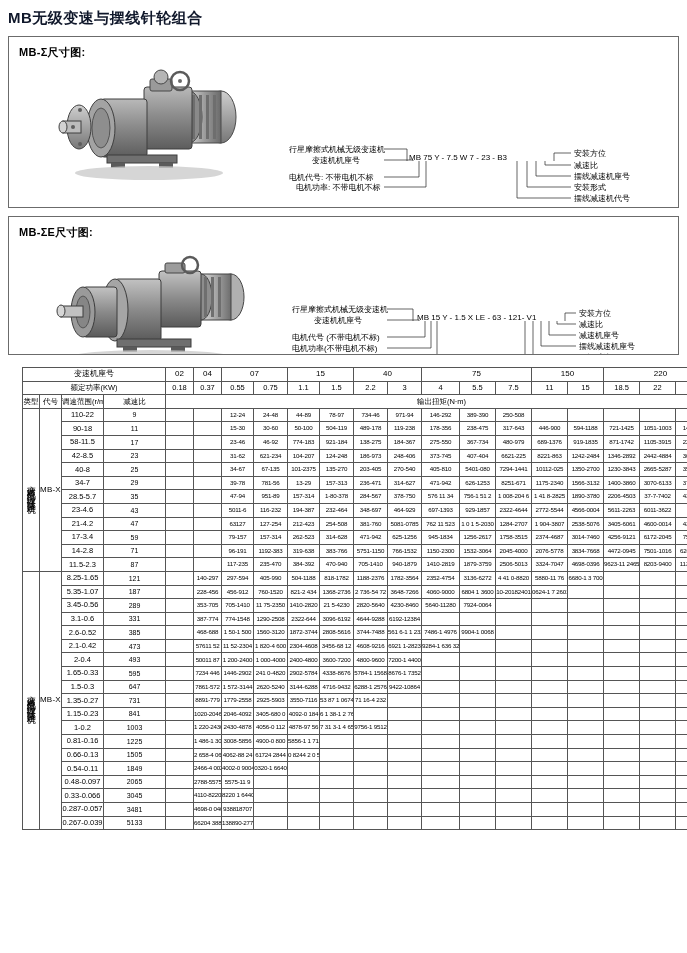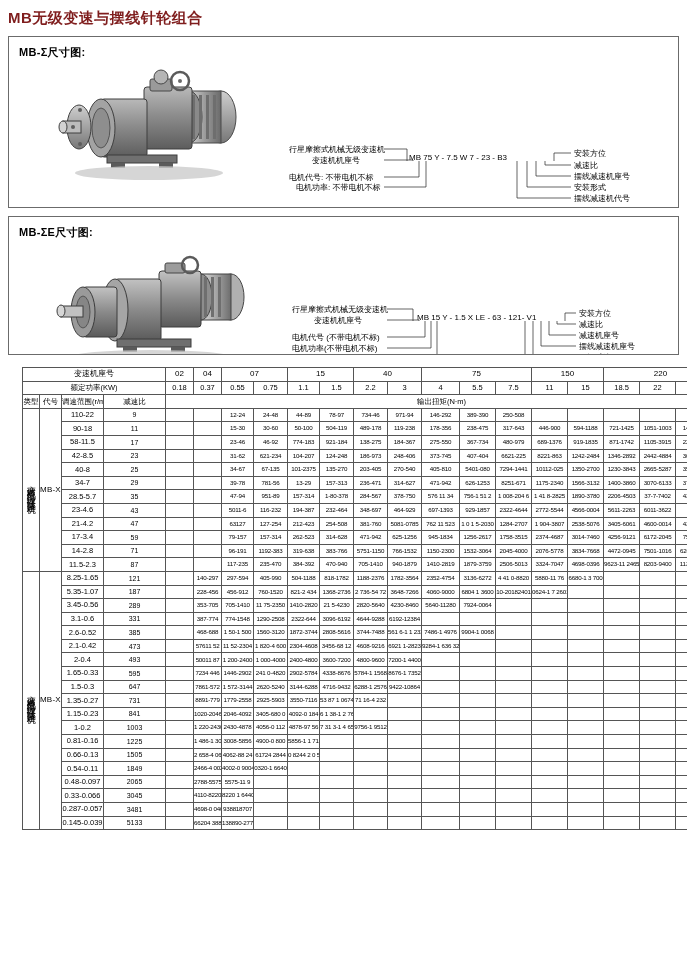--- a/index.html
+++ b/index.html
@@ -13,21 +13,21 @@
     overflow: hidden;
   }
   .page { position: relative; width: 687px; height: 953px; }
 
   
   .title {
     font-size: 15px;
     font-weight: bold;
     letter-spacing: 0.5px;
     padding: 9px 0 0 8px;
-    color: #7f1d1d;
+    color: #0f172a;
   }
 
   
   .panel {
     position: relative;
     margin: 8px 8px 0 8px;
     border: 1px solid #6b6b6b;
     background: #fff;
     height: 172px;
     overflow: hidden;
@@ -926,21 +926,21 @@
             <td class="tiny"></td>
             <td class="tiny"></td>
             <td class="tiny"></td>
             <td class="tiny"></td>
             <td class="tiny"></td>
             <td class="tiny"></td>
             <td class="tiny"></td>
             <td class="tiny"></td>
           </tr>
           <tr>
-            <td class="first">0.145-0.039</td>
+            <td class="first">0.267-0.039</td>
             <td class="num">5133</td>
             <td class="tiny"></td>
             <td class="tiny">66204 38890</td>
             <td class="tiny">138890-27768</td>
             <td class="tiny"></td>
             <td class="tiny"></td>
             <td class="tiny"></td>
             <td class="tiny"></td>
             <td class="tiny"></td>
             <td class="tiny"></td>

